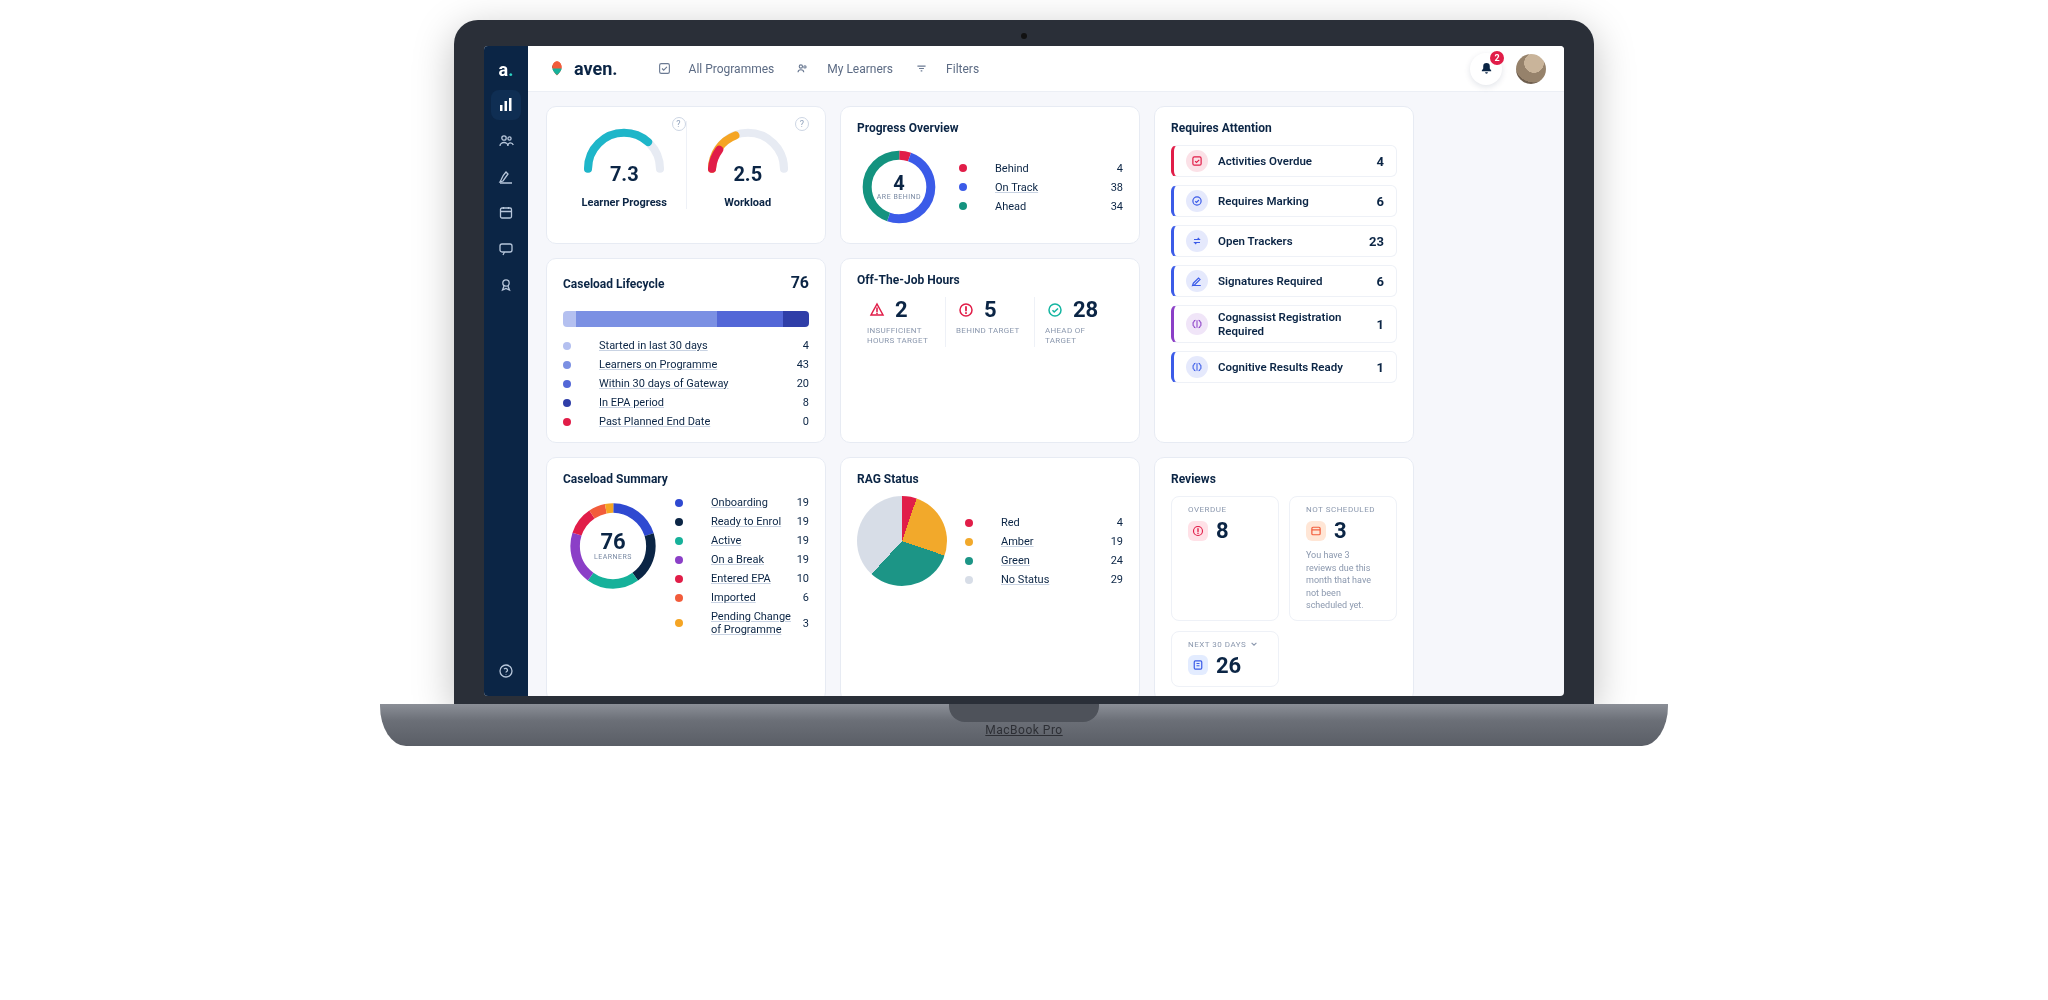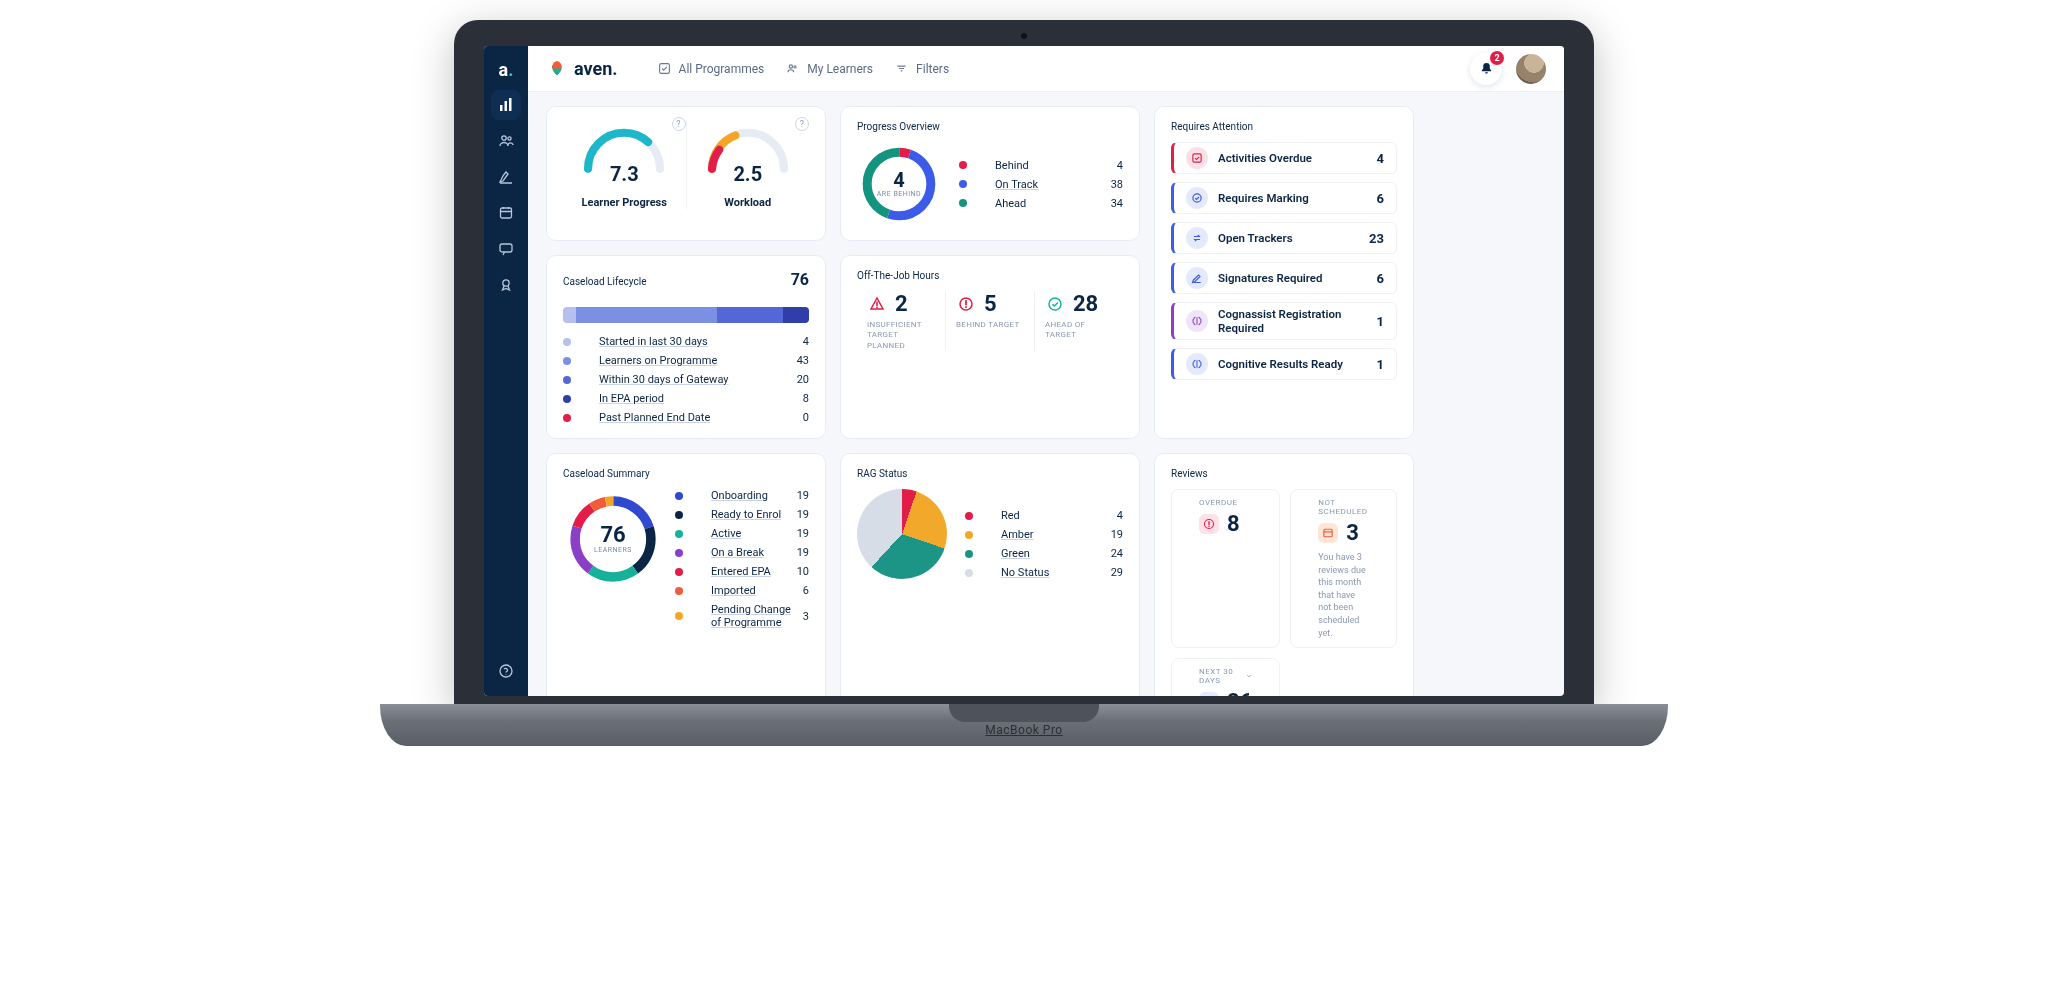--- a/index.html
+++ b/index.html
@@ -101,21 +101,21 @@
     gap: 22px;
     font-size: 12px;
     color: #5c6b84;
   }
   .brand {
     display:flex; align-items:center; gap:6px;
     font-weight:700; font-size:18px; color:#0b2545;
     margin-right: 18px;
   }
   .brand svg { width:22px; height:22px; }
-  .top-link { display:flex; align-items:center; gap:8px; cursor:pointer; }
+  .top-link { display:flex; align-items:center; gap:18px; cursor:pointer; }
   .top-link svg { width:13px; height:13px; }
   .top-right { margin-left:auto; display:flex; align-items:center; gap:14px; }
   .bell-wrap { position:relative; width:32px; height:32px;
     display:flex; align-items:center; justify-content:center;
     background:#fff; border-radius:50%; box-shadow:0 2px 6px rgba(10,30,70,.12);
     cursor:pointer;
   }
   .bell-wrap .badge {
     position:absolute; top:-2px; right:-2px;
     background:#e11d48; color:#fff; font-size:9px; font-weight:700;
@@ -134,21 +134,21 @@
     grid-template-columns: 280px 300px 260px;
     gap: 14px;
     align-content: start;
     justify-content: start;
   }
   .card {
     background:#fff; border:1px solid #e7ebf3; border-radius:10px;
     padding: 14px 16px;
   }
   .card h3 {
-    font-size: 10px; font-weight:400; color:#0b2545;
+    font-size: 12px; font-weight:700; color:#0b2545;
     margin-bottom: 10px;
   }
   .help-q {
     width:14px;height:14px;border:1px solid #cdd6e4;border-radius:50%;
     display:inline-flex;align-items:center;justify-content:center;
     font-size:9px;color:#8fa1bb;
   }
 
   
   .col1-a { grid-column:1; grid-row:1; }
@@ -213,21 +213,21 @@
     border-radius:6px; padding:4px 12px;
     cursor:pointer;
   }
   .att-item .icn { width:22px;height:22px;border-radius:50%;
     display:flex;align-items:center;justify-content:center; flex-shrink:0; }
   .att-item .ttl { font-size:11.5px; font-weight:600; color:#0b2545; flex:1; }
   .att-item .cnt { font-size:13px; font-weight:700; color:#0b2545; }
 
   
   .rev-grid { display:grid; grid-template-columns:1fr 1fr; gap:10px; }
-  .rev-box { border:1px solid #eef1f7; border-radius:8px; padding:8px 27px; }
+  .rev-box { border:1px solid #eef1f7; border-radius:8px; padding:8px 16px; }
   .rev-box .cap { font-size:8px; letter-spacing:.5px; color:#8b98ae; display:flex; align-items:center; gap:4px; }
   .rev-box .val { display:flex; align-items:center; gap:8px; margin-top:4px; }
   .rev-box .val .n { font-size:22px; font-weight:700; color:#0b2545; }
   .rev-box .val .ic { width:20px;height:20px;border-radius:6px;display:flex;align-items:center;justify-content:center; }
   .rev-note { font-size:9px; color:#8b98ae; line-height:1.4; }
 
 </style>
 </head>
 <body>
 
@@ -500,21 +500,21 @@
                 <div class="otj-cell">
                   <div class="otj-top">
                     <span class="icon-box">
                       <svg width="16" height="16" viewBox="0 0 16 16">
                         <path d="M8 2l6 11H2L8 2z" fill="none" stroke="#e11d48" stroke-width="1.5"></path>
                         <path d="M8 6v3.5M8 11.3v.4" stroke="#e11d48" stroke-width="1.6" stroke-linecap="round"></path>
                       </svg>
                     </span>
                     <span class="v">2</span>
                   </div>
-                  <div class="otj-cap">INSUFFICIENT TARGET PLANNED</div>
+                  <div class="otj-cap">INSUFFICIENT HOURS TARGET</div>
                 </div>
                 <div class="otj-cell">
                   <div class="otj-top">
                     <span class="icon-box">
                       <svg width="16" height="16" viewBox="0 0 16 16">
                         <circle cx="8" cy="8" r="6" fill="none" stroke="#e11d48" stroke-width="1.5"></circle>
                         <path d="M8 5v3.5M8 10.8v.4" stroke="#e11d48" stroke-width="1.8" stroke-linecap="round"></path>
                       </svg>
                     </span>
                     <span class="v">5</span>

